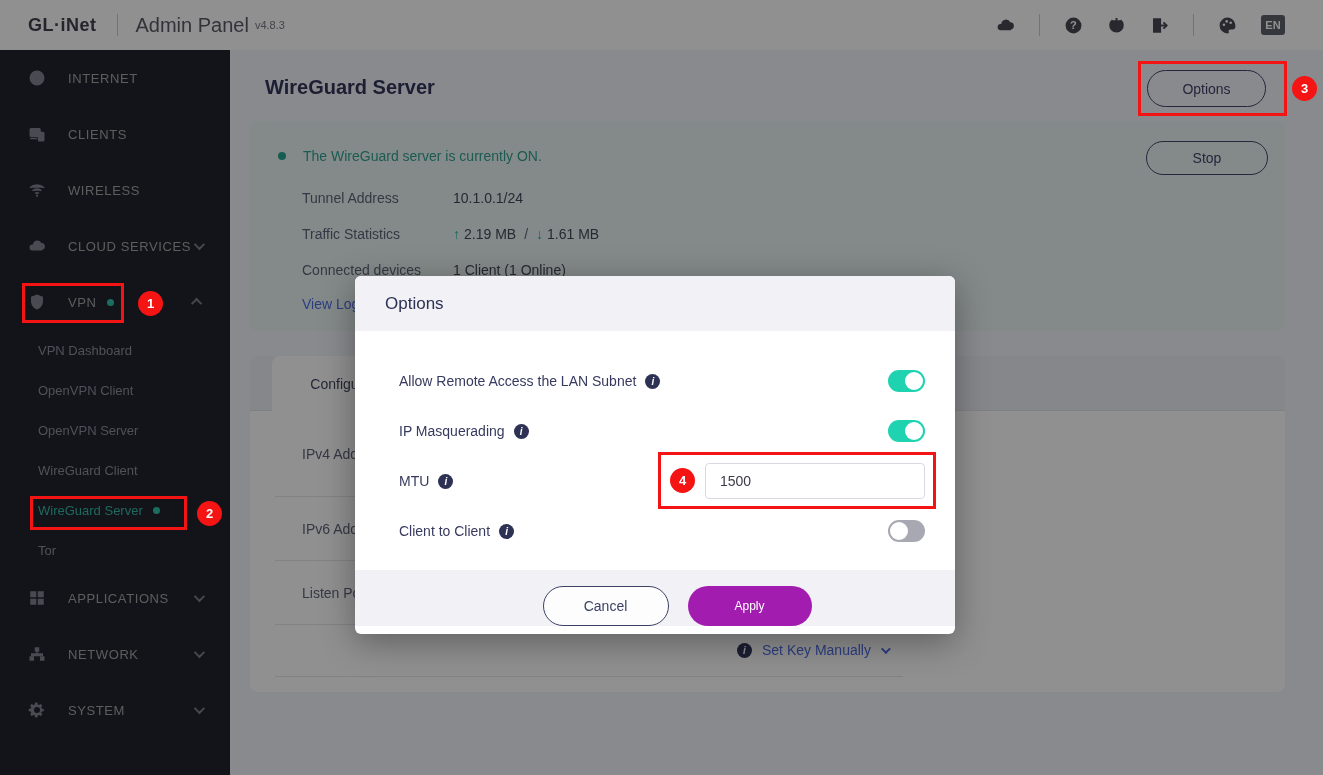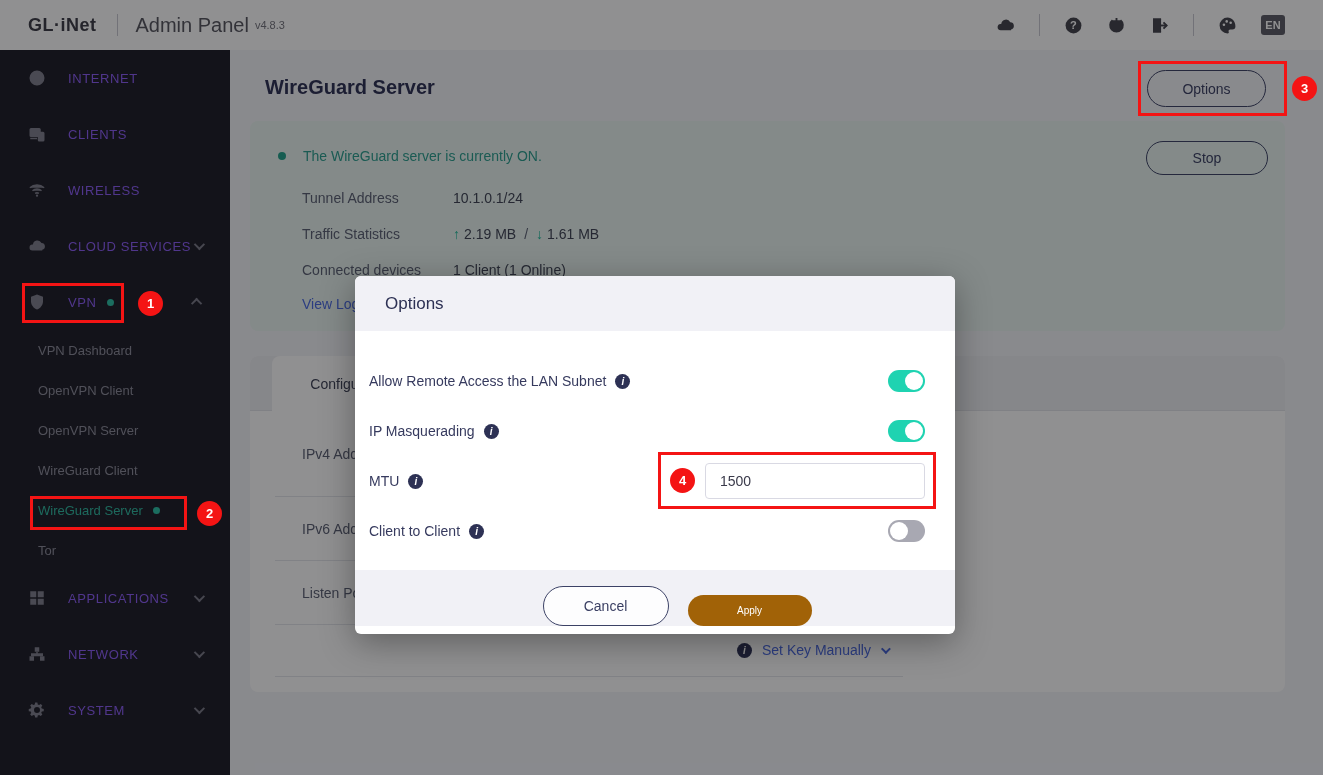--- a/index.html
+++ b/index.html
@@ -15,21 +15,21 @@
   .hdr-version { font-size:11px; color:#73737c; margin-left:6px; }
   .hdr-right { margin-left:auto; display:flex; align-items:center; gap:24px; padding-right:38px; }
   .hdr-ico { width:19px; height:19px; fill:#43434c; stroke:#43434c; display:block; cursor:pointer; }
   .lang-badge { min-width:24px; height:20px; background:#5c5c66; color:#fff; font-size:11px; font-weight:bold;
                 display:flex; align-items:center; justify-content:center; border-radius:3px; padding:0 3px; cursor:pointer; }
 
   
   .sidebar { position:absolute; left:0; top:50px; width:230px; height:725px; background:#1c1c27; z-index:1; }
   .side-item { height:56px; display:flex; align-items:center; padding:0 28px; cursor:pointer; }
   .side-ico { width:18px; height:18px; fill:#80808e; stroke:#80808e; flex:0 0 18px; }
-  .side-label { margin-left:22px; font-size:13px; color:#8b5cf6; letter-spacing:.6px; }
+  .side-label { margin-left:22px; font-size:13px; color:#a3a3a3; letter-spacing:.6px; }
   .chev { margin-left:auto; width:8px; height:8px; border-right:2px solid #7a7a88; border-bottom:2px solid #7a7a88; }
   .chev.down { transform:rotate(45deg) translateY(-2px); }
   .chev.up { transform:rotate(-135deg) translateY(-2px); }
   .dot { width:7px; height:7px; border-radius:50%; background:#2bbfa4; margin-left:10px; }
   .sub-item { height:40px; display:flex; align-items:center; padding-left:38px; font-size:13px; color:#8b8b99; cursor:pointer; }
   .sub-item.active { color:#2eb9a0; }
 
   
   .main { position:absolute; left:230px; top:50px; width:1093px; height:725px; }
   .page-title { position:absolute; left:35px; top:26px; font-size:20px; font-weight:bold; color:#2d3154; }
@@ -67,37 +67,37 @@
                transform:rotate(45deg) translateY(-2px); margin-left:10px; }
 
   
   .dim { position:absolute; left:0; top:0; width:1323px; height:775px; background:rgba(8,8,12,0.45); z-index:10; }
 
   
   .modal { position:absolute; left:355px; top:276px; width:600px; height:358px; background:#ffffff;
            border-radius:6px; z-index:20; box-shadow:0 8px 34px rgba(0,0,0,.35); overflow:hidden; }
   .modal-header { height:55px; background:#f1f1f6; display:flex; align-items:center; padding-left:30px;
                   font-size:17px; color:#2d3154; }
-  .modal-body { padding:25px 30px 22px 14px; }
+  .modal-body { padding:25px 30px 22px 44px; }
   .modal-row { height:50px; display:flex; align-items:center; }
   .modal-label { font-size:14px; color:#363a5e; display:flex; align-items:center; gap:9px; }
   .modal-ctrl { margin-left:auto; display:flex; align-items:center; }
   .toggle { width:37px; height:22px; border-radius:11px; position:relative; cursor:pointer; }
   .toggle.on { background:#1fd3b1; }
   .toggle.off { background:#a8a8b2; }
   .knob { position:absolute; top:2px; width:18px; height:18px; border-radius:50%; background:#fff; }
   .toggle.on .knob { right:2px; }
   .toggle.off .knob { left:2px; }
   .mtu-input { width:220px; height:36px; border:1px solid #d9d9e3; border-radius:4px; padding-left:14px;
                font-size:14px; color:#3a3a4a; font-family:"Liberation Sans", sans-serif; outline:none; }
   .modal-footer { position:absolute; left:0; bottom:8px; width:600px; height:56px; background:#f1f1f6;
                   display:flex; align-items:flex-end; justify-content:center; gap:19px;padding-left:44px; }
   .cancel-btn { width:126px; height:40px; border-radius:20px; background:#fdfdfe; }
-  .apply-btn { width:124px; height:31px; border-radius:20px; background:#a16207; border:none; color:#ffffff;
-               font-size:10px; display:flex; align-items:center; justify-content:center; cursor:pointer;
+  .apply-btn { width:124px; height:40px; border-radius:20px; background:#a21caf; border:none; color:#ffffff;
+               font-size:12px; display:flex; align-items:center; justify-content:center; cursor:pointer;
                font-family:"Liberation Sans", sans-serif; }
 
   
   .anno-box { position:absolute; border:3px solid #f41414; z-index:30; }
   .anno-badge { position:absolute; width:25px; height:25px; border-radius:50%; background:#f41414; color:#fff;
                 font-size:13px; font-weight:bold; display:flex; align-items:center; justify-content:center; z-index:31; }
 </style>
 </head>
 <body>
 

